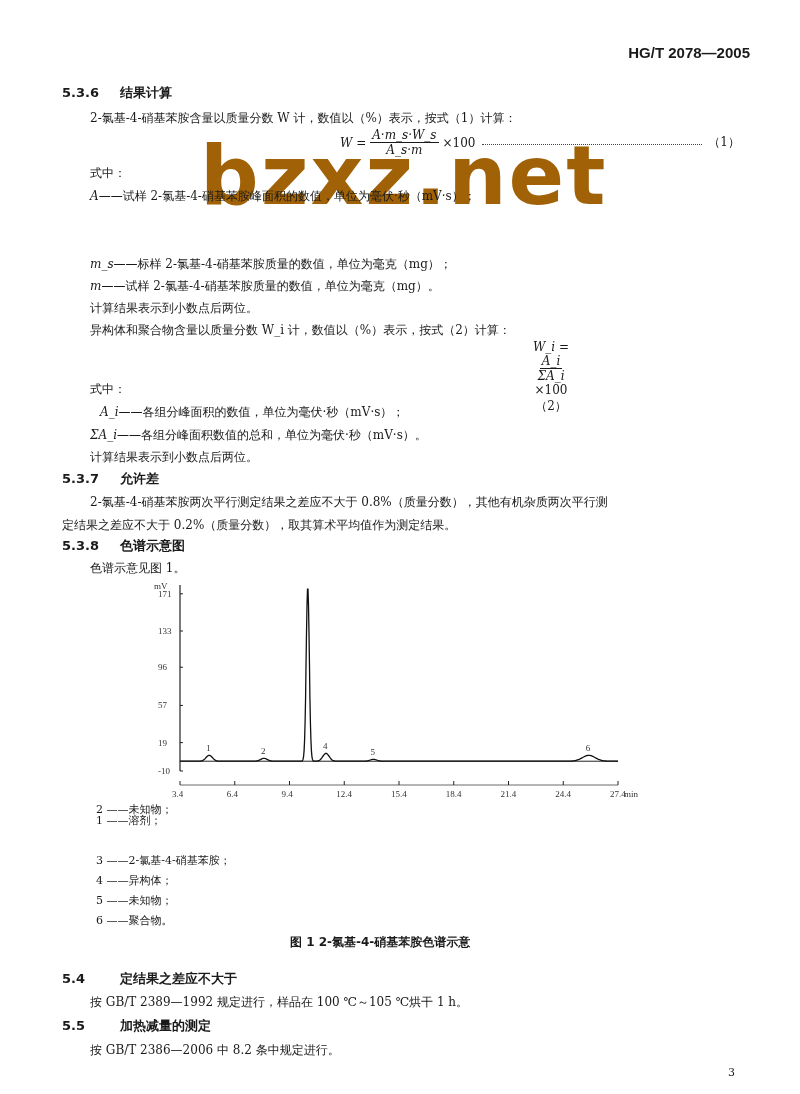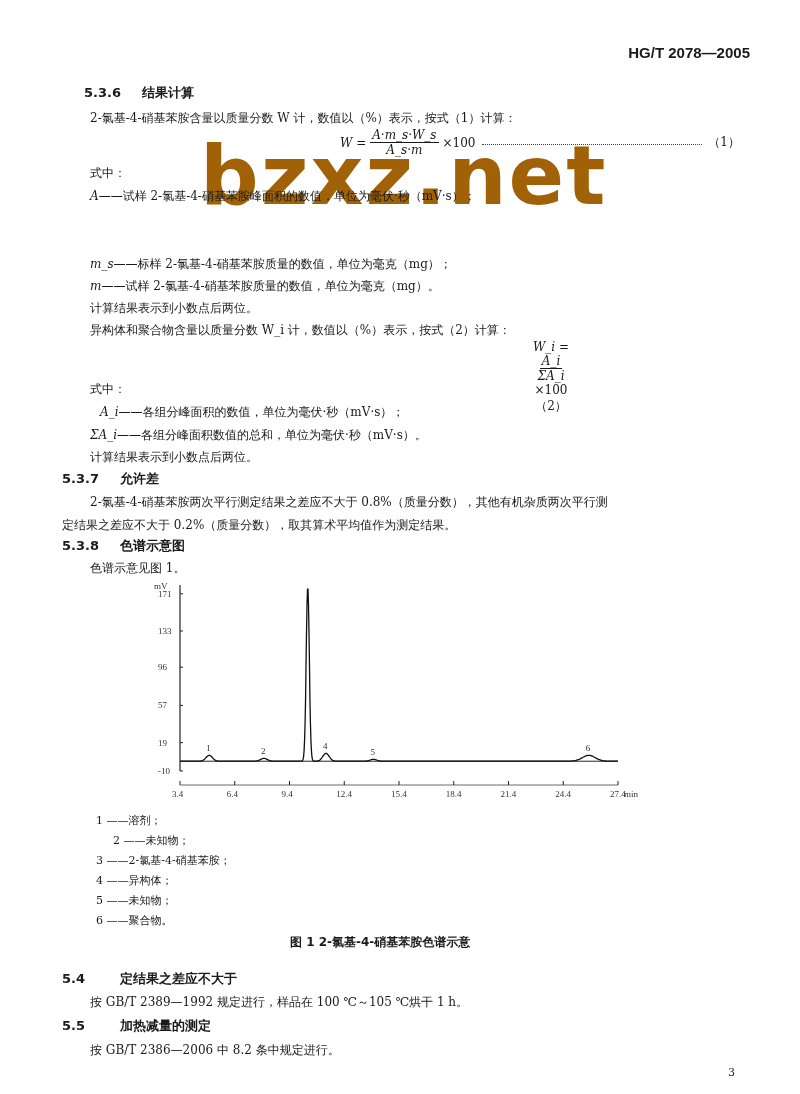--- a/index.html
+++ b/index.html
@@ -26,21 +26,21 @@
 </style>
 </head>
 <body>
 
 <div class="page">
 
   <div class="watermark">bzxz.net</div>
 
   <div class="abs std-code">HG/T 2078—2005</div>
 
-  <div class="abs h" style="left:62px; top:84px;margin-left:22px;">
+  <div class="abs h" style="left:62px; top:84px;">
     <span class="num">5.3.6</span><span>结果计算</span>
   </div>
   <div class="abs p" style="left:90px; top:110px;">2-氯基-4-硝基苯胺含量以质量分数 W 计，数值以（%）表示，按式（1）计算：</div>
 
   <div class="abs eq" style="left:340px; top:128px; width:400px;">
     <span style="font-style:italic">W =</span>
     <span class="frac">
       <span class="top">A·m_s·W_s</span>
       <span class="bot">A_s·m</span>
     </span>
@@ -143,21 +143,21 @@
     <g id="peaklabels">
         <text x="66.2" y="176.33684210526314">1</text>
         <text x="120.94999999999999" y="179.2736842105263">2</text>
         <text x="183" y="174.37894736842105">4</text>
         <text x="230.45" y="180.25263157894736">5</text>
         <text x="445.80000000000007" y="176.33684210526314">6</text>
       </g>
   </svg>
 
   <div class="abs legend-item" style="left:96px; top:813px;">1 ——溶剂；</div>
-  <div class="abs legend-item" style="left:96px; top:833px;margin-left:17px;">2 ——未知物；</div>
+  <div class="abs legend-item" style="left:96px; top:802px;">2 ——未知物；</div>
   <div class="abs legend-item" style="left:96px; top:853px;">3 ——2-氯基-4-硝基苯胺；</div>
   <div class="abs legend-item" style="left:96px; top:873px;">4 ——异构体；</div>
   <div class="abs legend-item" style="left:96px; top:893px;">5 ——未知物；</div>
   <div class="abs legend-item" style="left:96px; top:913px;">6 ——聚合物。</div>
 
   <div class="abs caption" style="left:290px; top:934px;">图 1   2-氯基-4-硝基苯胺色谱示意</div>
 
   <div class="abs h" style="left:62px; top:970px;">
     <span class="num">5.4</span><span>定结果之差应不大于</span>
   </div>

